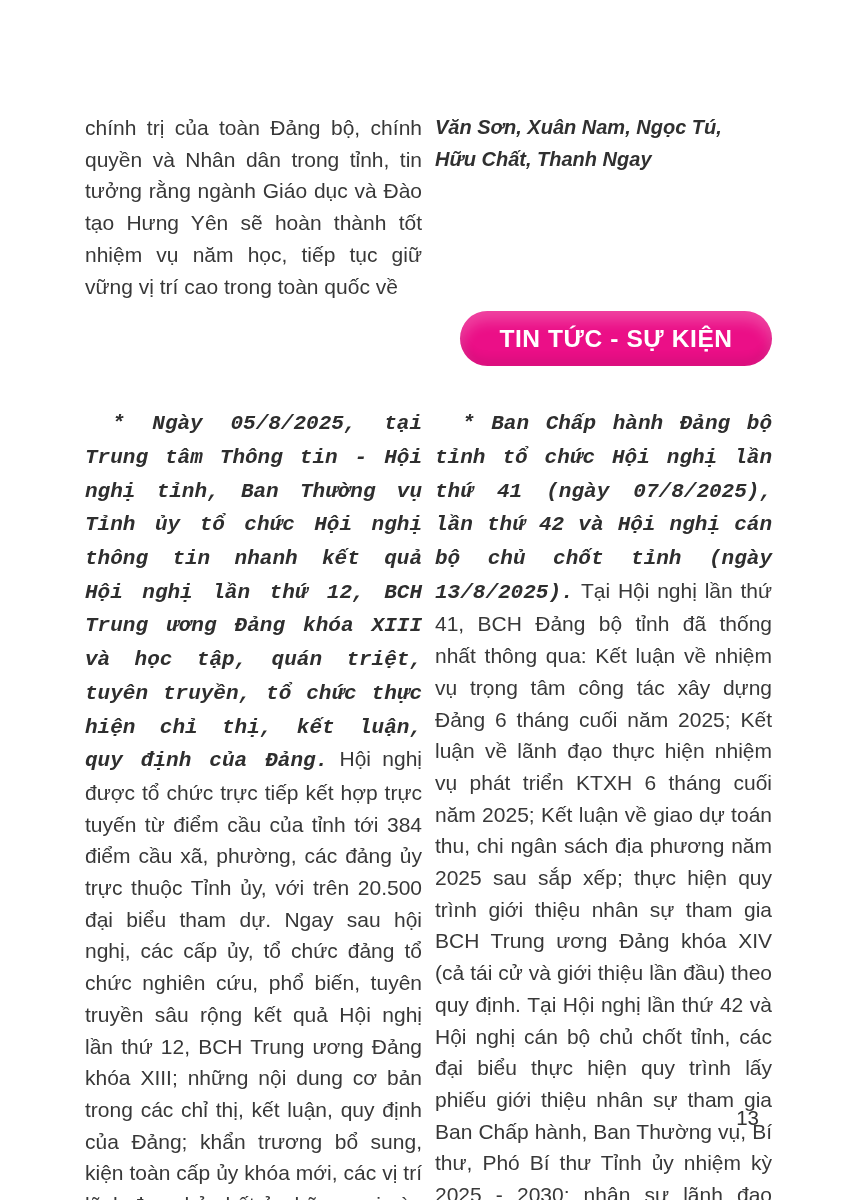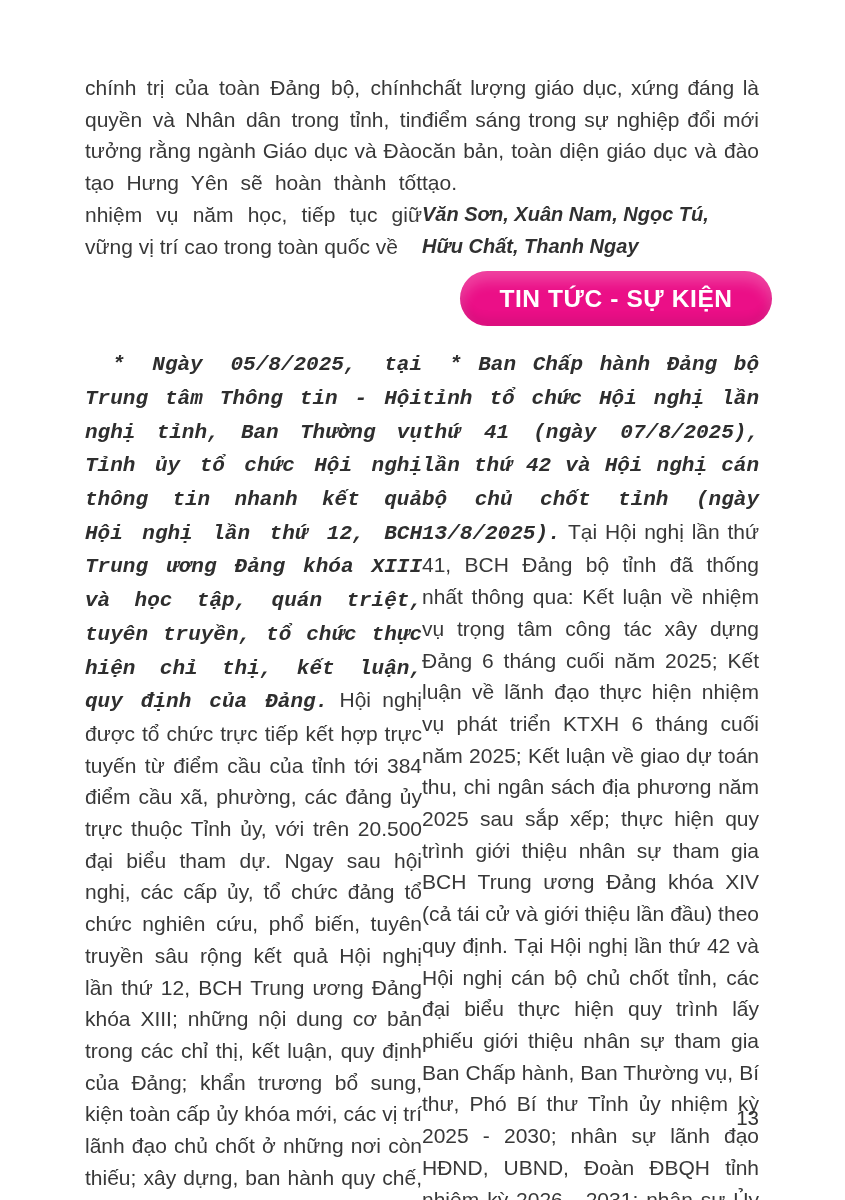--- a/index.html
+++ b/index.html
@@ -11,21 +11,22 @@
     background: #ffffff;
     font-family: "Liberation Sans", sans-serif;
     color: #383838;
     overflow: hidden;
   }
   .content {
     padding: 72px 73px 0 85px;
   }
   .columns {
     display: flex;
-    gap: 0;
+    gap: 13px;
+    margin-top: 40px;
   }
   .col { width: 337px; }
   p { margin: 0; }
   .body {
     font-size: 21px;
     line-height: 31.7px;
     text-align: justify;
     color: #383838;
   }
   .byline {
@@ -76,21 +77,20 @@
 <body>
 
 <div class="page">
   <div class="content">
 
     <section class="columns">
       <div class="col">
         <p class="body">chính trị của toàn Đảng bộ, chính quyền và Nhân dân trong tỉnh, tin tưởng rằng ngành Giáo dục và Đào tạo Hưng Yên sẽ hoàn thành tốt nhiệm vụ năm học, tiếp tục giữ vững vị trí cao trong toàn quốc về</p>
       </div>
       <div class="col">
-        <p class="body">chất lượng giáo dục, xứng đáng là điểm sáng trong sự nghiệp đổi mới căn bản, toàn diện giáo dục và đào tạo.</p>
         <p class="byline">Văn Sơn, Xuân Nam, Ngọc Tú,</p>
         <p class="byline">Hữu Chất, Thanh Ngay</p>
       </div>
     </section>
 
     <div class="banner-row">
       <div class="banner" style="background: rgb(235, 15, 135);">
         <span>TIN TỨC - SỰ KIỆN</span>
       </div>
     </div>

